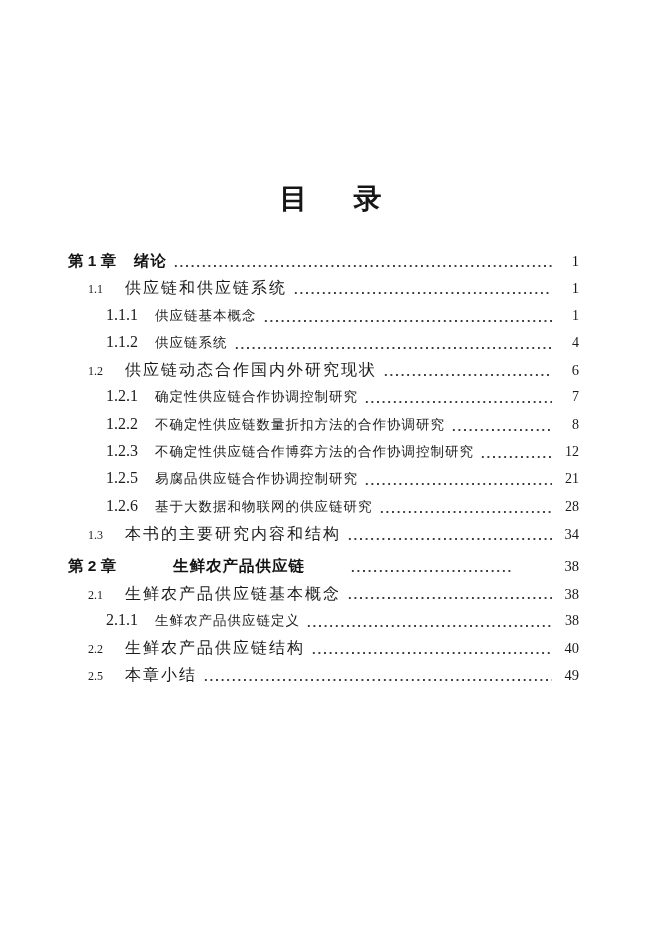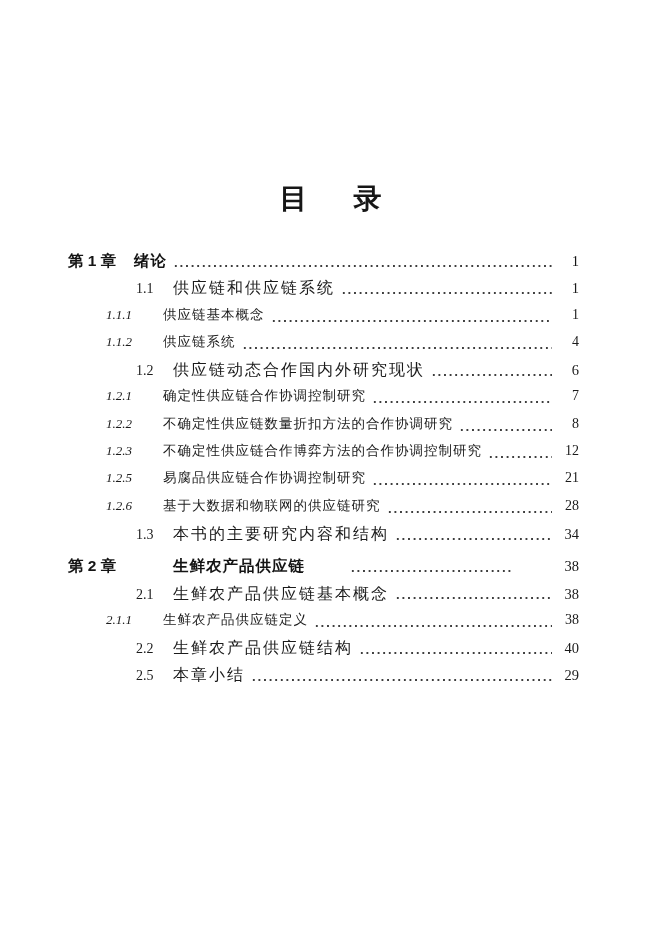--- a/index.html
+++ b/index.html
@@ -66,26 +66,26 @@
     font-weight: bold;
     font-size: 15.5px;
     color: #141414;
   }
   .row.chapter:not(:first-child) { margin-top: 5px; gap: 39px; }
   .row.chapter .num { width: 66px; }
   .row.chapter .ttl { letter-spacing: 1px; }
   .row.chapter .pg  { font-weight: normal; font-family: "Liberation Serif", serif; }
   
   .row.section { font-size: 16px; padding-left: 20px; }
-  .row.section .num { width: 37px; font-size: 14px; margin-left: 48px; }
+  .row.section .num { width: 37px; font-size: 12px; }
   .row.section .ttl { letter-spacing: 2px; }
   
   .row.subsection { font-size: 13.5px; padding-left: 38px; }
-  .row.subsection .num { width: 49px; font-size: 13px; font-style: italic; }
-  .row.subsection .ttl { letter-spacing: 1px; margin-left: 8px; }
+  .row.subsection .num { width: 49px; font-size: 16px; }
+  .row.subsection .ttl { letter-spacing: 1px; }
   .row.subsection .pg  { font-size: 14px; }
 </style>
 </head>
 <body>
 
 <div class="page">
   <div class="doc-title">
     <span>目</span>
     <span>录</span>
   </div>
@@ -177,16 +177,16 @@
       <div class="row section">
         <span class="num">2.2</span>
         <span class="ttl">生鲜农产品供应链结构</span>
         <span class="leader"></span>
         <span class="pg">40</span>
       </div>
       <div class="row section">
         <span class="num">2.5</span>
         <span class="ttl">本章小结</span>
         <span class="leader"></span>
-        <span class="pg">29</span>
+        <span class="pg">49</span>
       </div>
     </div>
 </div>
 
 </body></html>

